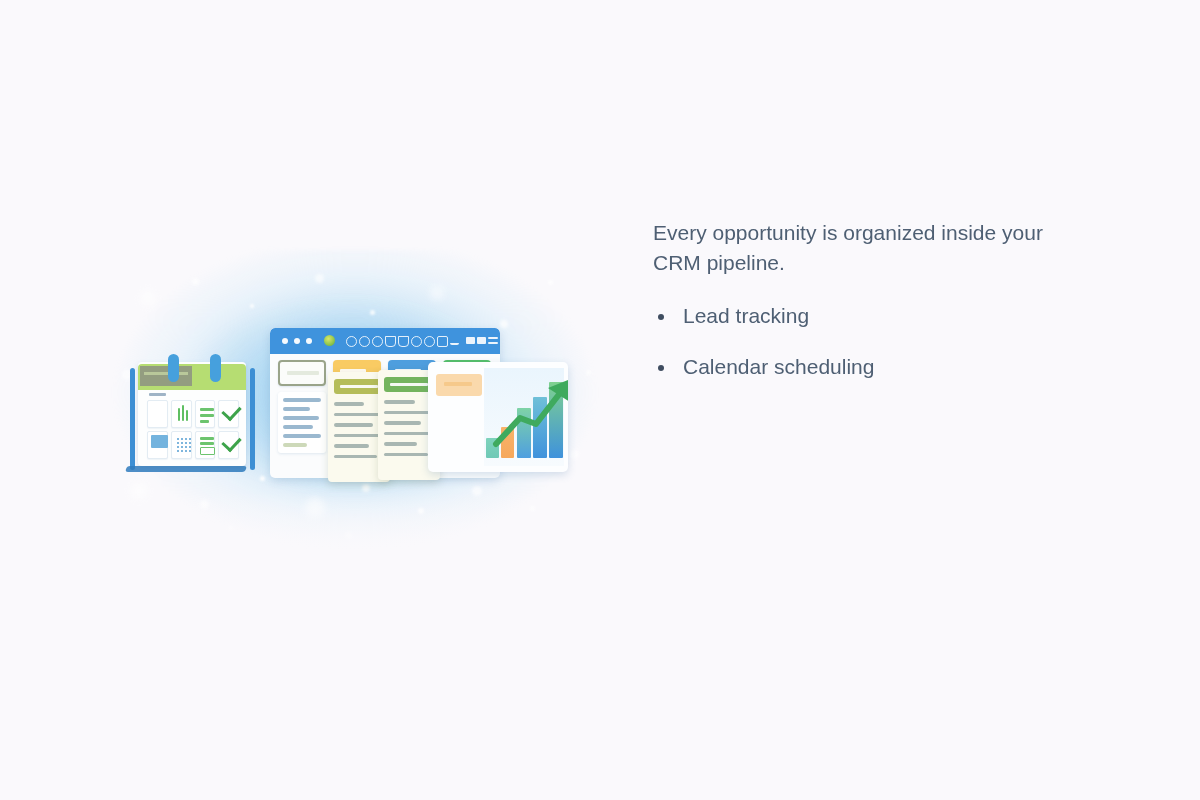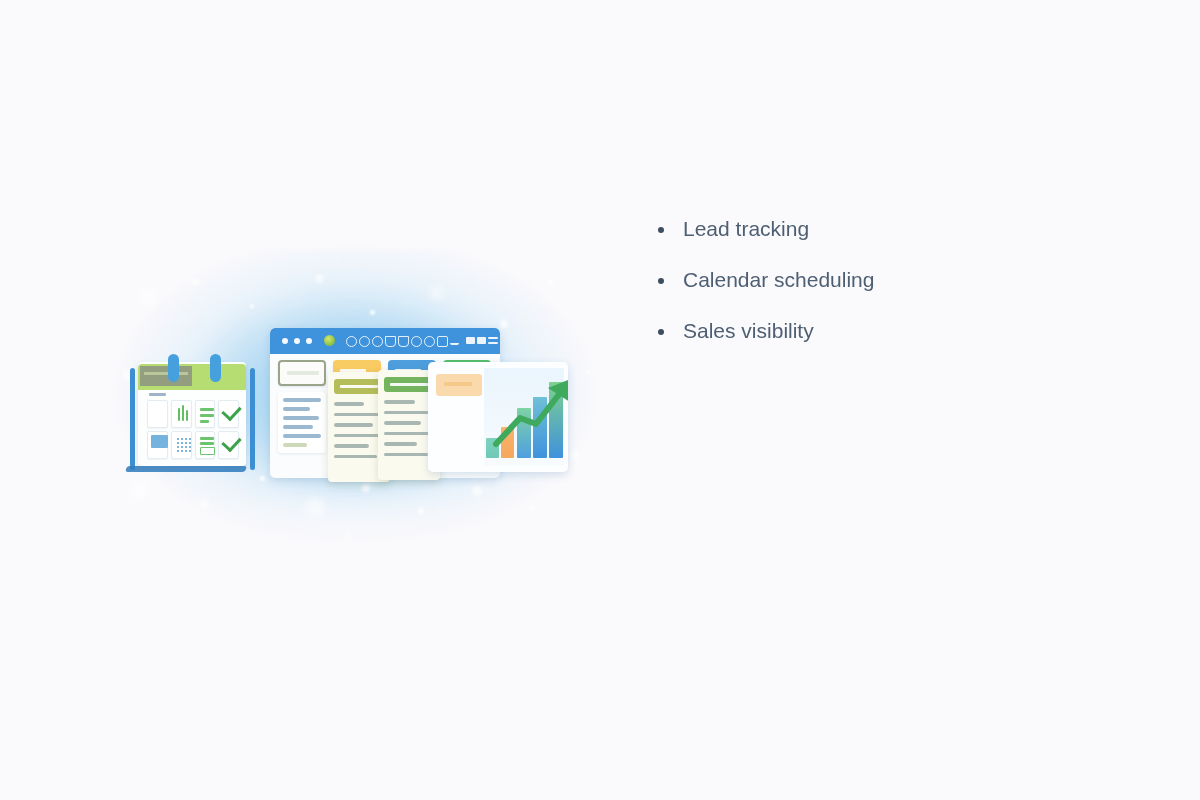--- a/index.html
+++ b/index.html
@@ -283,20 +283,20 @@
             <polygon points="74,6 76,28 54,14" fill="#3faa5e"></polygon>
           </svg>
         </div>
       </div>
     </div>
 
     <div class="fade-bottom"></div>
   </div>
 
   <div class="content">
+    <p class="para intro">Every opportunity is organized inside your CRM pipeline.</p>
     <ul class="bullets">
       <li>Lead tracking</li>
       <li>Calendar scheduling</li>
-      <li>Sales visibility</li>
     </ul>
   </div>
 
 </div>
 
 </body></html>

